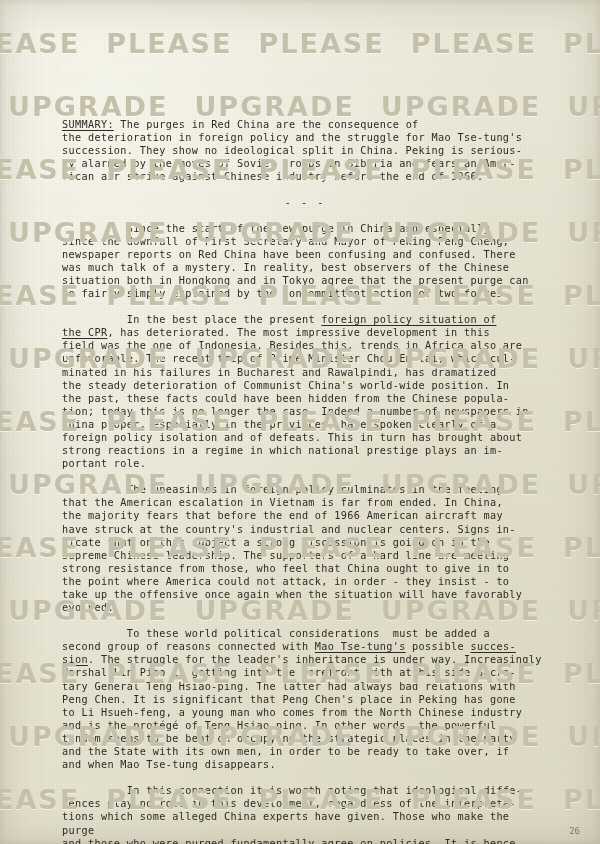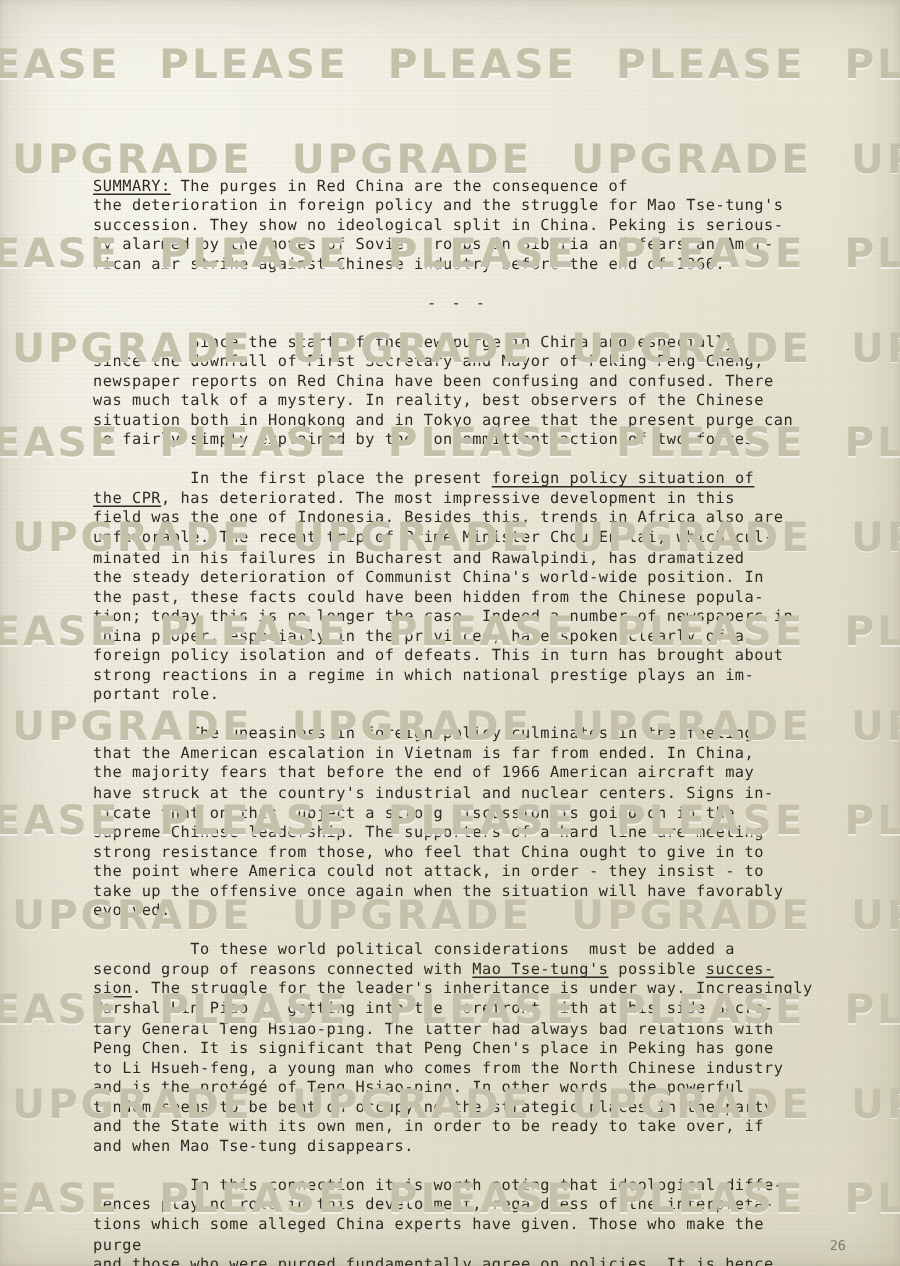--- a/index.html
+++ b/index.html
@@ -107,21 +107,21 @@
   }
   .para.tight { margin-bottom: 0; }
   .u { text-decoration: underline; text-underline-offset: 2px; }
   .dash {
     text-align: center;
     margin: 1px 0 12px 0;
     letter-spacing: 2px;
   }
   .pagenum {
     position: absolute;
-    right: 36px;
+    right: 20px;
     bottom: 8px;
     font-size: 9px;
     color: rgba(90,86,70,0.7);
     z-index: 4;
   }
 </style>
 </head>
 <body>
 
 <div class="page">
@@ -140,21 +140,21 @@
 
       <div class="dash">- - -</div>
 
       <p class="para">          Since the start of the new purge in China and especially
 since the downfall of First Secretary and Mayor of Peking Peng Cheng,
 newspaper reports on Red China have been confusing and confused. There
 was much talk of a mystery. In reality, best observers of the Chinese
 situation both in Hongkong and in Tokyo agree that the present purge can
 be fairly simply explained by the concommittant action of two forces.</p>
 
-      <p class="para"><span>          In the first place the present </span><span class="u">foreign policy situation of
+      <p class="para"><span>          In the best place the present </span><span class="u">foreign policy situation of
 the CPR</span><span>, has deteriorated. The most impressive development in this
 field was the one of Indonesia. Besides this, trends in Africa also are
 unfavorable. The recent trip of Prime Minister Chou En-lai, which cul-
 minated in his failures in Bucharest and Rawalpindi, has dramatized
 the steady deterioration of Communist China's world-wide position. In
 the past, these facts could have been hidden from the Chinese popula-
 tion; today this is no longer the case. Indeed a number of newspapers in
 China proper, especially in the provinces, have spoken clearly of a
 foreign policy isolation and of defeats. This in turn has brought about
 strong reactions in a regime in which national prestige plays an im-

